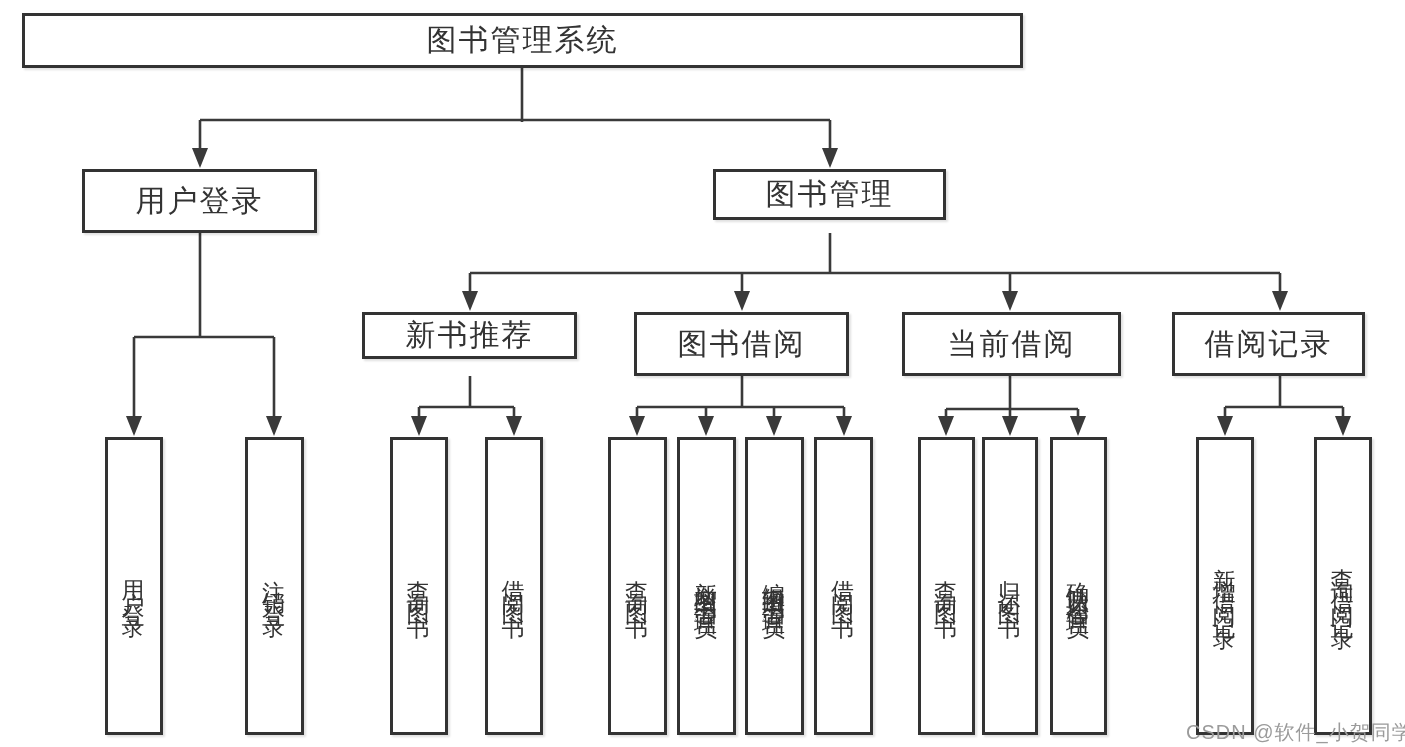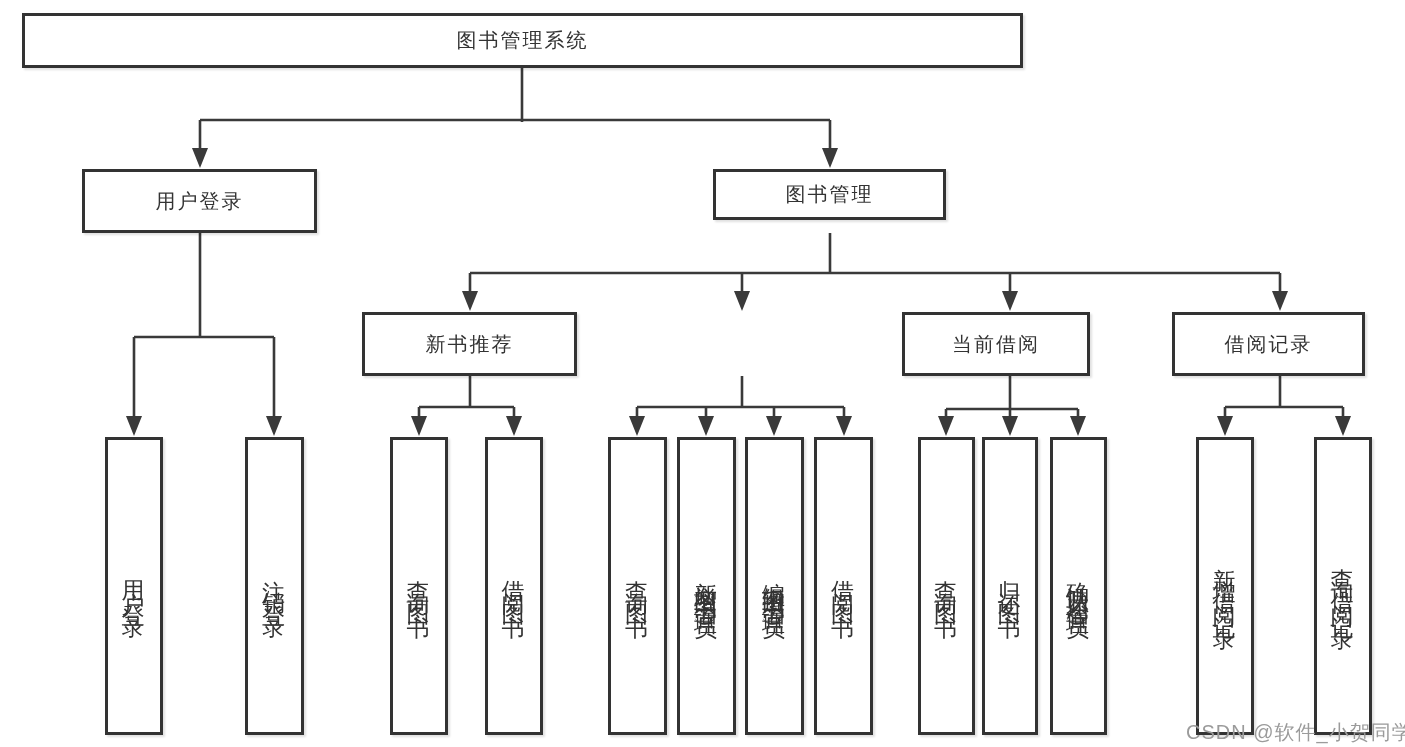--- a/index.html
+++ b/index.html
@@ -9,21 +9,21 @@
     background:#ffffff;
     font-family:"Liberation Sans","DejaVu Sans",sans-serif;
     overflow:hidden;
   }
   .wires{position:absolute;left:0;top:0;}
   .node{
     position:absolute;box-sizing:border-box;
     background:#ffffff;border:3px solid #333333;
     color:#333333;
     display:flex;align-items:center;justify-content:center;
-    font-size:20px;letter-spacing:2px;white-space:nowrap;
+    font-size:30px;letter-spacing:2px;white-space:nowrap;
     box-shadow:2px 2px 2px rgba(0,0,0,0.12);
   }
   .vert{
     writing-mode:vertical-rl;text-orientation:mixed;
     font-size:23px;letter-spacing:12px;
   }
   .vert.tight{letter-spacing:5px;}
   .watermark{
     position:absolute;left:1186px;top:719px;
     font-size:20px;color:#9b9b9b;letter-spacing:1px;
@@ -92,22 +92,23 @@
       <polygon points="1217,416 1233,416 1225,436"></polygon>
       <polygon points="1335,416 1351,416 1343,436"></polygon>
     </g>
   </svg>
 
   <div class="node" style="left:22px;top:13px;width:1001px;height:55px">图书管理系统</div>
 
   <div class="node" style="left:82px;top:169px;width:235px;height:64px">用户登录</div>
   <div class="node" style="left:713px;top:169px;width:233px;height:51px">图书管理</div>
 
-  <div class="node" style="left:362px;top:312px;width:215px;height:64px">新书推荐</div>
-  <div class="node" style="left:902px;top:312px;width:188px;height:64px">当前借阅</div>
+  <div class="node" style="left:362px;top:312px;width:215px;height:47px">新书推荐</div>
+  <div class="node" style="left:634px;top:312px;width:215px;height:64px">图书借阅</div>
+  <div class="node" style="left:902px;top:312px;width:219px;height:64px">当前借阅</div>
   <div class="node" style="left:1172px;top:312px;width:193px;height:64px">借阅记录</div>
 
   <div class="node vert" style="left:105px;top:437px;width:58px;height:298px">用户登录</div>
   <div class="node vert" style="left:245px;top:437px;width:59px;height:298px">注销登录</div>
 
   <div class="node vert" style="left:390px;top:437px;width:58px;height:298px">查询图书</div>
   <div class="node vert" style="left:485px;top:437px;width:58px;height:298px">借阅图书</div>
 
   <div class="node vert" style="left:608px;top:437px;width:59px;height:298px">查询图书</div>
   <div class="node vert tight" style="left:677px;top:437px;width:59px;height:298px">新增图书（管理员）</div>

